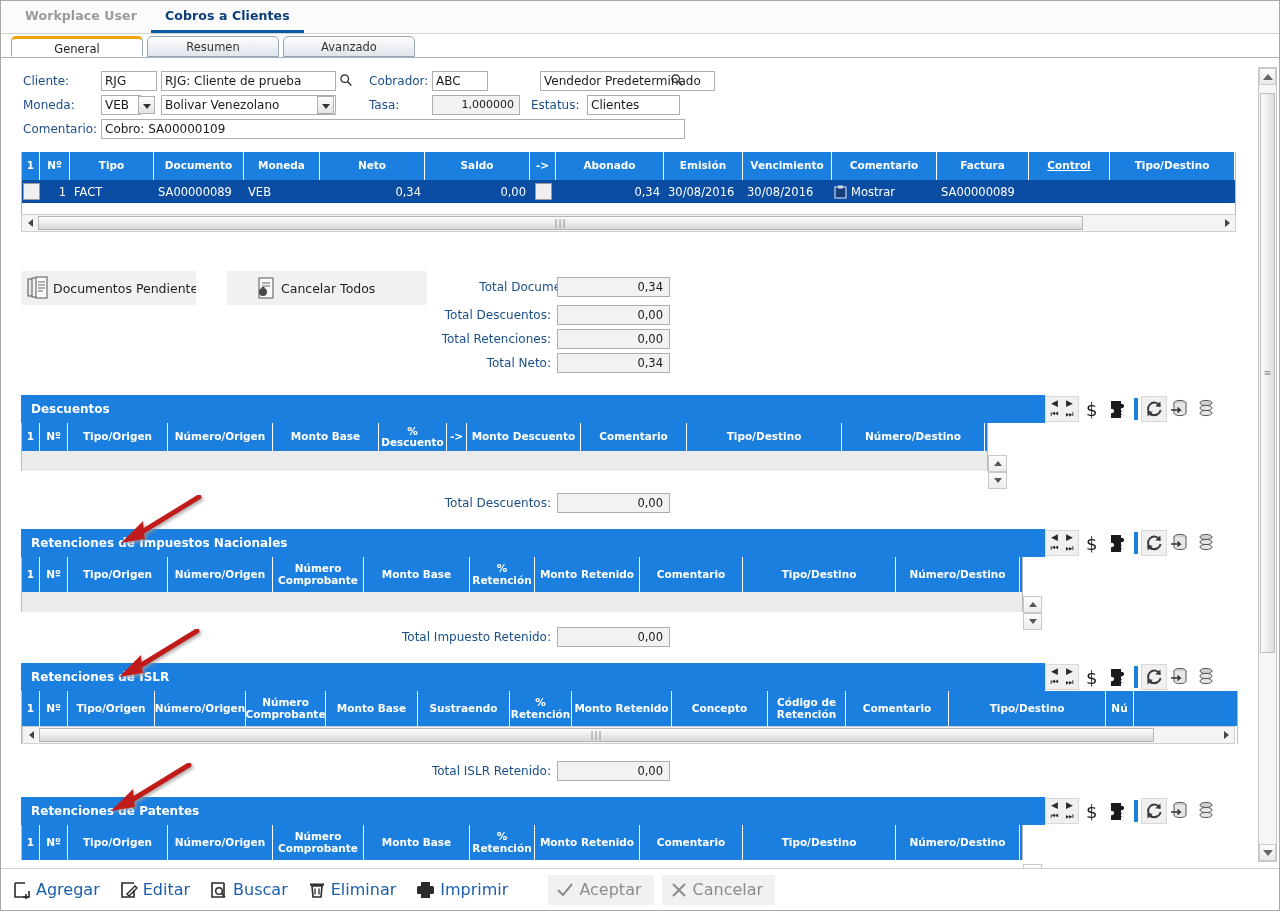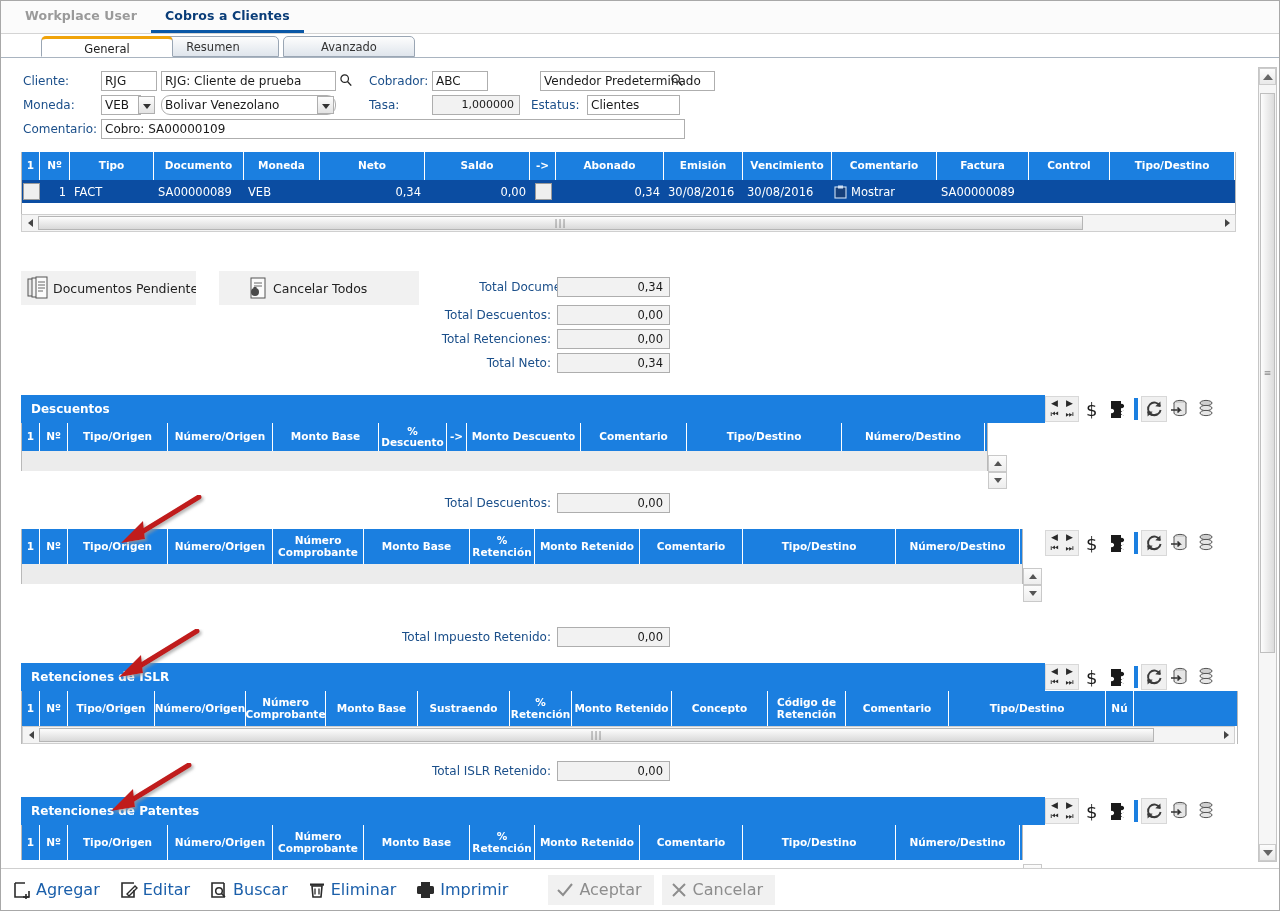--- a/index.html
+++ b/index.html
@@ -20,21 +20,21 @@
   .wintab.active{color:#0a3d78;border-bottom:3px solid #0a57a6;}
 
   
   .pagetabs{height:24px;position:relative;border-bottom:1px solid #a9b4c0;background:#fff;
             padding-left:8px;box-sizing:border-box;}
   .ptab{position:absolute;top:2px;height:21px;line-height:21px;text-align:center;
         font-size:11.5px;color:#333;border:1px solid #9aa6b4;
         border-radius:5px 5px 0 0;background:linear-gradient(#fdfdfd,#dfe5ec);
         box-sizing:border-box;}
   .ptab.active{background:#fff;border-top:3px solid #f0a30a;color:#222;
-               border-bottom:1px solid #fff;z-index:3;margin-left:30px;}
+               border-bottom:1px solid #fff;z-index:3;}
 
   
   .form{position:absolute;left:8px;top:66px;width:1236px;}
   .lbl{position:absolute;font-size:12px;color:#1b4f8a;line-height:21px;white-space:nowrap;}
   .inp{position:absolute;height:20px;line-height:18px;box-sizing:border-box;
        border:1px solid #aeaeae;background:#f2f2f2;color:#1a1a1a;font-size:12px;
        padding:0 3px;white-space:nowrap;overflow:hidden;
        font-family:"DejaVu Sans","Liberation Sans",sans-serif;}
   .inp.white{background:#fff;}
   .inp.num{text-align:right;padding-right:5px;font-size:11px;}
@@ -180,21 +180,21 @@
     <span class="mag" style="left:661px;top:5px;">
       <svg width="14" height="16" viewBox="0 0 16 16">
           <circle cx="6.5" cy="6.5" r="4.3" fill="none" stroke="#222" stroke-width="1.4"></circle>
           <line x1="9.7" y1="9.7" x2="14" y2="14.4" stroke="#222" stroke-width="1.6"></line>
         </svg>
     </span>
 
     <div class="lbl" style="left:14px;top:28px;">Moneda:</div>
     <div class="inp white" style="left:92px;top:28px;width:40px;">VEB</div>
     <div class="ddbtn" style="left:129px;top:29px;"></div>
-    <div class="inp white" style="left:152px;top:28px;width:175px;border-radius:9px;">Bolivar Venezolano</div>
+    <div class="inp white" style="left:152px;top:28px;width:175px;">Bolivar Venezolano</div>
     <div class="ddbtn" style="left:308px;top:29px;"></div>
 
     <div class="lbl" style="left:360px;top:28px;">Tasa:</div>
     <div class="inp num" style="left:423px;top:28px;width:88px;">1,000000</div>
     <div class="lbl" style="left:522px;top:28px;">Estatus:</div>
     <div class="inp white" style="left:578px;top:28px;width:93px;">Clientes</div>
 
     <div class="lbl" style="left:14px;top:52px;">Comentario:</div>
     <div class="inp white" style="left:92px;top:52px;width:584px;">Cobro: SA00000109</div>
   </div>
@@ -294,21 +294,21 @@
         <div class="gh" style="width:90px;">Documento</div>
         <div class="gh" style="width:76px;">Moneda</div>
         <div class="gh" style="width:105px;">Neto</div>
         <div class="gh" style="width:105px;">Saldo</div>
         <div class="gh" style="width:26px;">-&gt;</div>
         <div class="gh" style="width:108px;">Abonado</div>
         <div class="gh" style="width:79px;">Emisión</div>
         <div class="gh" style="width:89px;">Vencimiento</div>
         <div class="gh" style="width:105px;">Comentario</div>
         <div class="gh" style="width:92px;">Factura</div>
-        <div class="gh" style="width:81px;">Control</div>
+        <div class="gh" style="width:81px;text-decoration:underline;">Control</div>
         <div class="gh" style="width:125px;">Tipo/Destino</div>
       </div>
       <div class="grow">
         <div class="gc chkcell" style="width:18px;padding:0;">
             <div class="chk"></div>
           </div>
         <div class="gc r" style="width:30px;">1</div>
         <div class="gc" style="width:84px;">FACT</div>
         <div class="gc" style="width:90px;">SA00000089</div>
         <div class="gc" style="width:76px;">VEB</div>
@@ -355,21 +355,21 @@
           <rect x="5" y="2" width="6" height="19" fill="#f4f4f4" stroke="#555"></rect>
           <rect x="9" y="1" width="11" height="21" fill="#fbfbfb" stroke="#555"></rect>
           <line x1="11" y1="6" x2="18" y2="6" stroke="#666"></line>
           <line x1="11" y1="9" x2="18" y2="9" stroke="#666"></line>
           <line x1="11" y1="12" x2="18" y2="12" stroke="#666"></line>
           <line x1="11" y1="15" x2="16" y2="15" stroke="#666"></line>
         </svg>
     </span>
     <span>Documentos Pendientes</span>
   </div>
-  <div class="actbtn" style="left:218px;top:270px;width:200px;padding-left:28px;">
+  <div class="actbtn" style="left:226px;top:270px;width:200px;padding-left:28px;">
     <span class="ico">
       <svg width="22" height="24" viewBox="0 0 22 24">
           <rect x="4" y="2" width="14" height="20" fill="#fbfbfb" stroke="#555"></rect>
           <line x1="7" y1="7" x2="15" y2="7" stroke="#666"></line>
           <line x1="7" y1="10" x2="15" y2="10" stroke="#666"></line>
           <ellipse cx="8" cy="16" rx="4" ry="4" fill="#4a4a4a"></ellipse>
           <rect x="6.5" y="11" width="3" height="5" fill="#4a4a4a"></rect>
         </svg>
     </span>
     <span>Cancelar Todos</span>
@@ -450,20 +450,23 @@
         </div>
       <div class="vsa dn" style="top:49px;">
           <i></i>
         </div>
     </div>
   </div>
   <div class="totlbl" style="left:330px;top:492px;width:220px;">Total Descuentos:</div>
   <div class="totbox" style="left:556px;top:492px;width:113px;">0,00</div>
 
   <div class="sec" style="left:20px;top:528px;width:1215px;">
+    <div class="sechdr" style="width:1024px;">
+      <span>Retenciones de Impuestos Nacionales</span>
+    </div>
     <div class="sectools" style="width:191px;">
       <div class="navpad">
         <span>◀</span>
           <span>▶</span>
         <span>⏮</span>
           <span>⏭</span>
       </div>
       <div class="tbtn">
         <svg width="16" height="20" viewBox="0 0 16 20">
             <text x="2" y="17" font-size="18" fill="#1a1a1a" font-family="DejaVu Sans">$</text>

